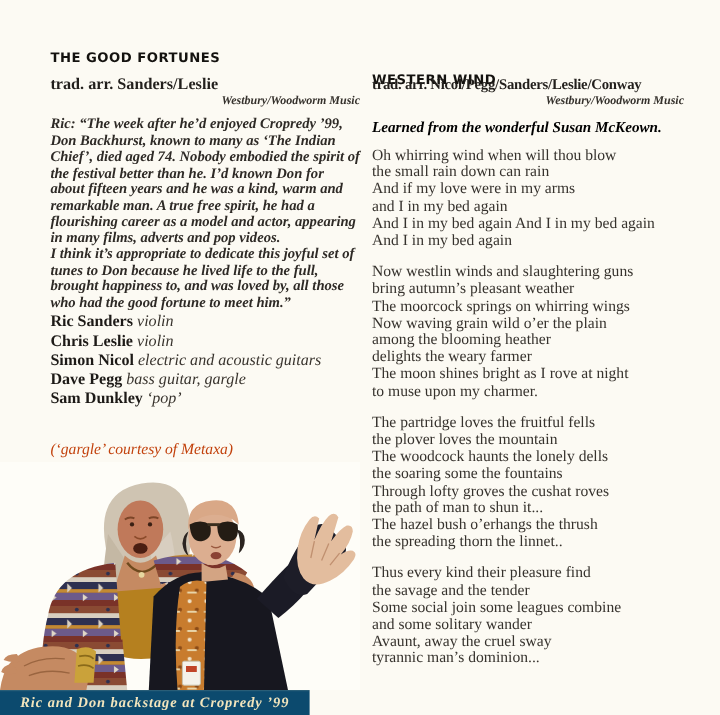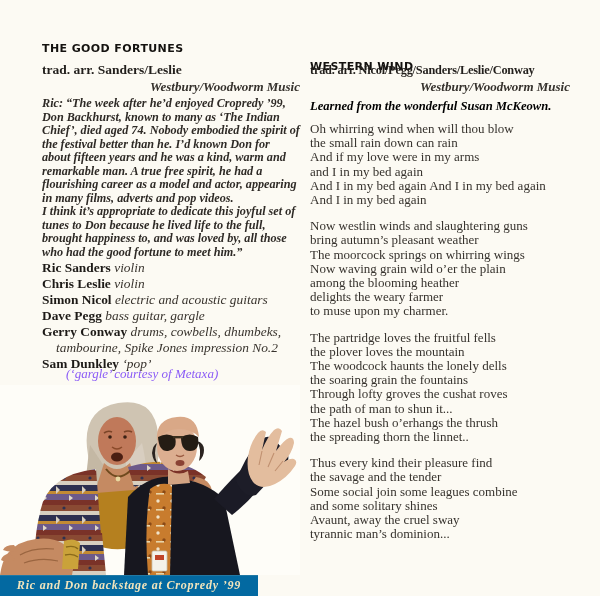--- a/index.html
+++ b/index.html
@@ -18,53 +18,53 @@
     font-weight:bold;font-size:11px;letter-spacing:.4px;
     color:#14120f;white-space:nowrap;
   }
   .credit{
     position:absolute;
     font-weight:bold;font-size:13.5px;color:#221f1c;white-space:nowrap;
   }
   .credit.small{font-size:12.3px;letter-spacing:-0.2px;}
   .publisher{
     position:absolute;right:0;
-    font-style:italic;font-size:13px;font-weight:bold;color:#35312c;
+    font-style:italic;font-size:10px;font-weight:bold;color:#35312c;
     white-space:nowrap;
   }
   .liner-note{
     position:absolute;top:97px;left:0;width:258px;
     font-style:italic;font-weight:bold;font-size:12.2px;line-height:13.5px;
     color:#2e2a26;text-align:left;
   }
   .liner-note .para{margin:0 0 0 0;}
   .personnel{position:absolute;top:260px;left:0;width:258px;font-size:13.4px;line-height:16px;}
   .person{padding-left:14px;text-indent:-14px;}
   .person .pname{font-weight:bold;color:#1d1a17;}
   .person .prole{font-style:italic;color:#38332d;}
   .gargle-note{
-    position:absolute;top:366px;left:24px;
-    font-style:italic;font-size:13px;color:#8b5cf6;
+    position:absolute;top:366px;left:0;
+    font-style:italic;font-size:13px;color:#c2410c;
   }
   .learned{
     position:absolute;top:99px;left:0;
     font-style:italic;font-weight:bold;font-size:12.6px;color:#000000;white-space:nowrap;
   }
   .verses{position:absolute;top:122px;left:0;width:260px;}
   .stanza{margin:0 0 12px 0;}
   .vline{
     font-size:13px;line-height:14.2px;color:#36322d;
     white-space:nowrap;
   }
   .photo{
     position:absolute;left:0px;top:385px;width:300px;height:190px;
   }
   .caption-bar{
     position:absolute;left:0;top:575px;width:258px;height:21px;
-    background:#0369a1;
+    background:#0c4a6e;
     display:flex;align-items:center;justify-content:center;
     box-shadow:inset 0 1px 0 rgba(255,235,200,.12);
   }
   .caption-text{
     font-style:italic;font-weight:bold;font-size:12px;letter-spacing:.8px;
     color:#f2e5bd;white-space:nowrap;
   }
 </style>
 </head>
 <body>
@@ -84,23 +84,20 @@
       <span class="pname">Ric Sanders</span>&nbsp;<span class="prole">violin</span>
     </div>
     <div class="person">
       <span class="pname">Chris Leslie</span>&nbsp;<span class="prole">violin</span>
     </div>
     <div class="person">
       <span class="pname">Simon Nicol</span>&nbsp;<span class="prole">electric and acoustic guitars</span>
     </div>
     <div class="person">
       <span class="pname">Dave Pegg</span>&nbsp;<span class="prole">bass guitar, gargle</span>
-    </div>
-    <div class="person">
-      <span class="pname">Gerry Conway</span>&nbsp;<span class="prole">drums, cowbells, dhumbeks, tambourine, Spike Jones impression No.2</span>
     </div>
     <div class="person">
       <span class="pname">Sam Dunkley</span>&nbsp;<span class="prole">‘pop’</span>
     </div>
   </div>
 
   <div class="gargle-note">(‘gargle’ courtesy of Metaxa)</div>
 </div>
 
 <svg class="photo" viewBox="0 0 300 190" aria-hidden="true">
@@ -210,34 +207,35 @@
       <div class="vline">And I in my bed again And I in my bed again</div>
       <div class="vline">And I in my bed again</div>
     </div>
     <div class="stanza">
       <div class="vline">Now westlin winds and slaughtering guns</div>
       <div class="vline">bring autumn’s pleasant weather</div>
       <div class="vline">The moorcock springs on whirring wings</div>
       <div class="vline">Now waving grain wild o’er the plain</div>
       <div class="vline">among the blooming heather</div>
       <div class="vline">delights the weary farmer</div>
+      <div class="vline">The moon shines bright as I rove at night</div>
       <div class="vline">to muse upon my charmer.</div>
     </div>
     <div class="stanza">
       <div class="vline">The partridge loves the fruitful fells</div>
       <div class="vline">the plover loves the mountain</div>
       <div class="vline">The woodcock haunts the lonely dells</div>
-      <div class="vline">the soaring grain the fountains</div>
+      <div class="vline">the soaring some the fountains</div>
       <div class="vline">Through lofty groves the cushat roves</div>
       <div class="vline">the path of man to shun it...</div>
       <div class="vline">The hazel bush o’erhangs the thrush</div>
       <div class="vline">the spreading thorn the linnet..</div>
     </div>
     <div class="stanza">
       <div class="vline">Thus every kind their pleasure find</div>
       <div class="vline">the savage and the tender</div>
       <div class="vline">Some social join some leagues combine</div>
-      <div class="vline">and some solitary shines</div>
+      <div class="vline">and some solitary wander</div>
       <div class="vline">Avaunt, away the cruel sway</div>
       <div class="vline">tyrannic man’s dominion...</div>
     </div>
   </div>
 </div>
 
 </body></html>

